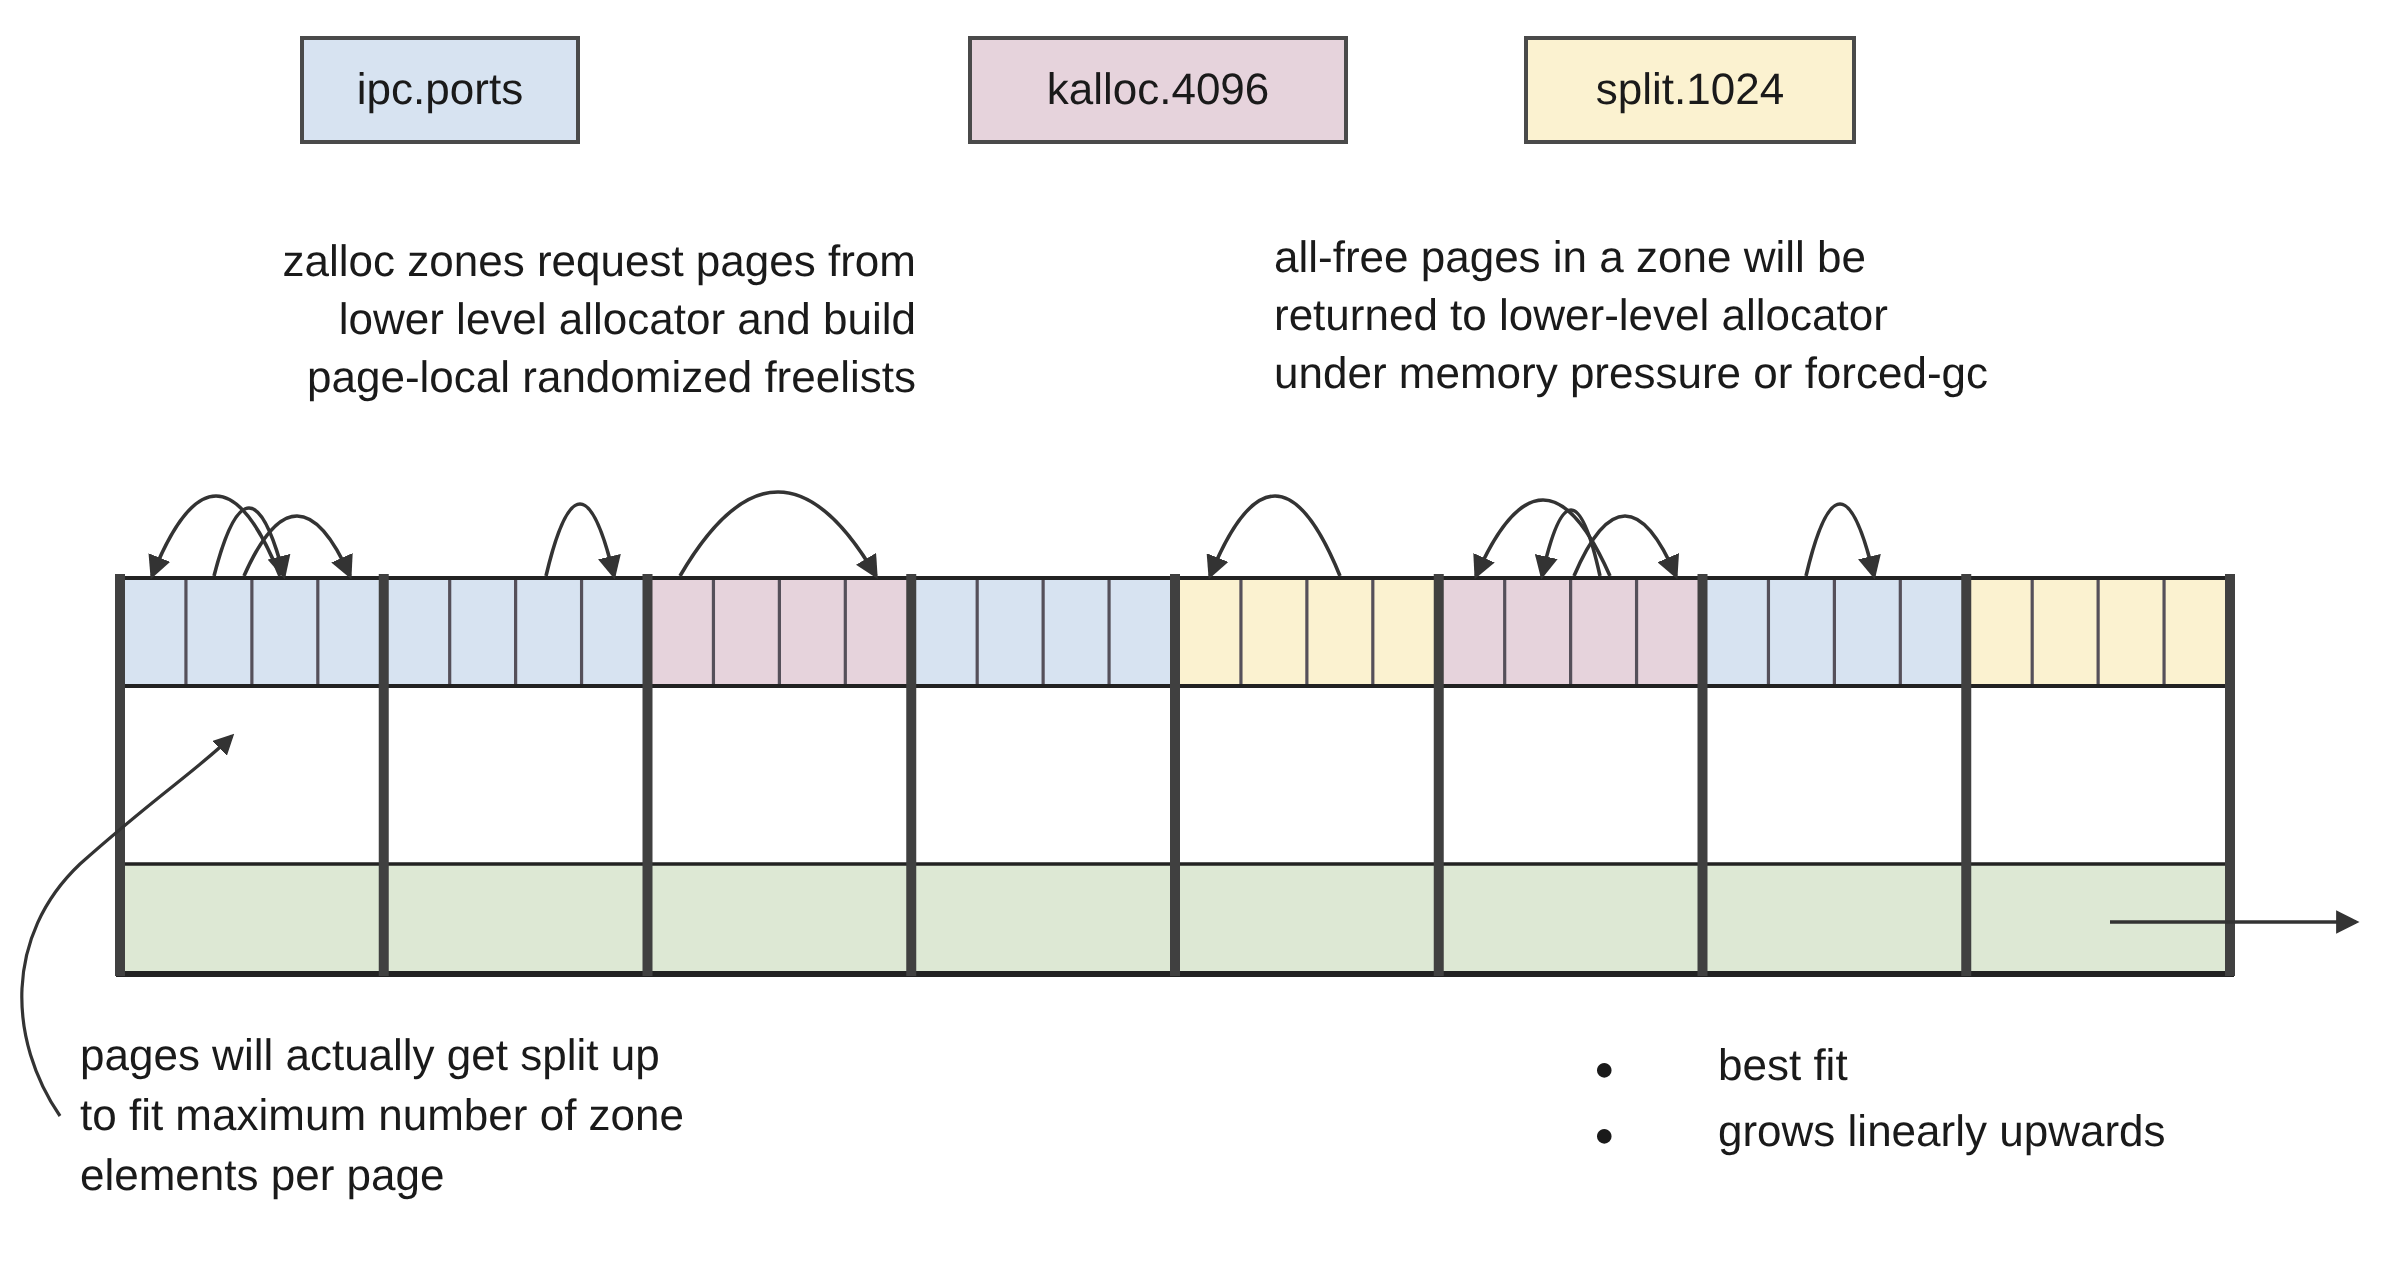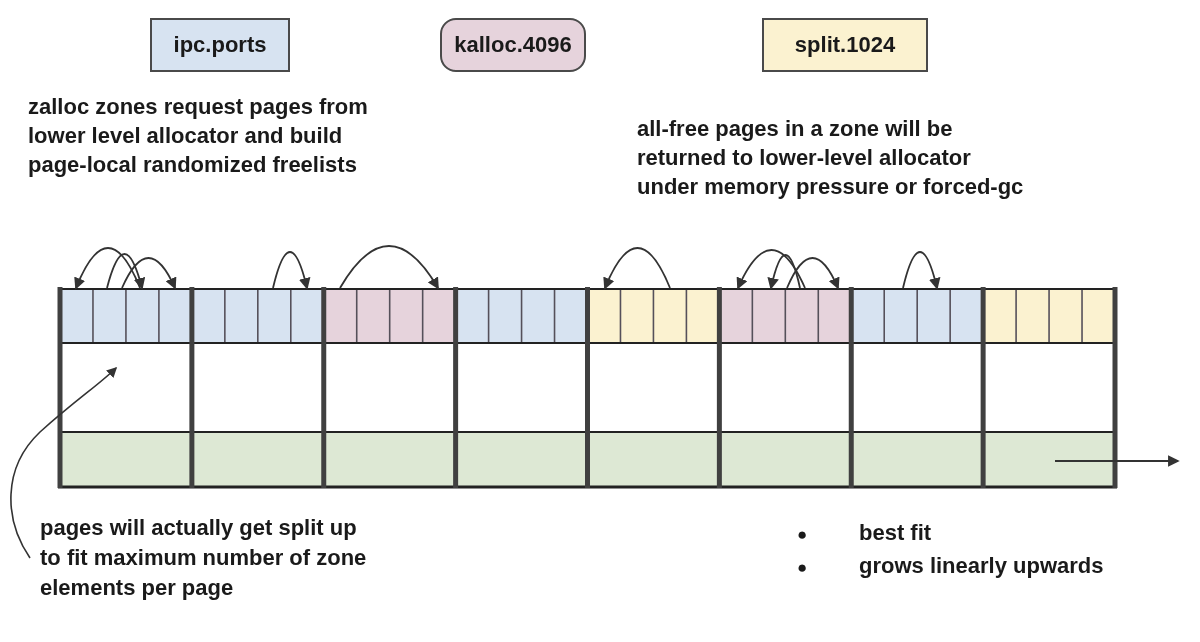--- a/index.html
+++ b/index.html
@@ -1,31 +1,31 @@
 <!DOCTYPE html>
 <html><head>
 <meta charset="utf-8">
 <style>
   html,body{margin:0;padding:0;background:#ffffff;}
   .stage{
     position:relative;width:1200px;height:642px;overflow:hidden;background:#ffffff;
-    font-family:"Liberation Sans", sans-serif;font-weight:700;color:#1a1a1a;
+    font-family:"Liberation Sans", sans-serif;font-weight:400;color:#1a1a1a;
   }
   .legend-box{
     position:absolute;top:18px;height:54px;border:2px solid #4a4a4a;
     display:flex;align-items:center;justify-content:center;
     font-size:22px;box-sizing:border-box;
   }
   .legend-ipc{left:150px;width:140px;}
-  .legend-k4096{left:440px;width:146px;border-radius:16px;}
+  .legend-k4096{left:484px;width:190px;}
   .legend-k1024{left:762px;width:166px;}
   .note{
     position:absolute;font-size:22px;line-height:29px;white-space:pre-line;
   }
-  .note-request{left:28px;top:92px;width:430px;}
+  .note-request{left:28px;top:116px;width:430px;text-align:right;}
   .note-allfree{left:637px;top:114px;width:460px;}
   .note-split{left:40px;top:513px;width:430px;line-height:30px;}
   .lower-alloc{position:absolute;left:775px;top:517px;width:400px;font-size:22px;line-height:30px;}
   .lower-alloc .bullet-row{display:flex;align-items:baseline;margin-top:1px;}
   .lower-alloc .bullet{width:24px;margin-left:22px;font-size:17px;flex:0 0 auto;}
   .lower-alloc .bullet-label{margin-left:38px;}
   #diagram-svg{position:absolute;left:0;top:0;}
 </style>
 </head>
 <body>

